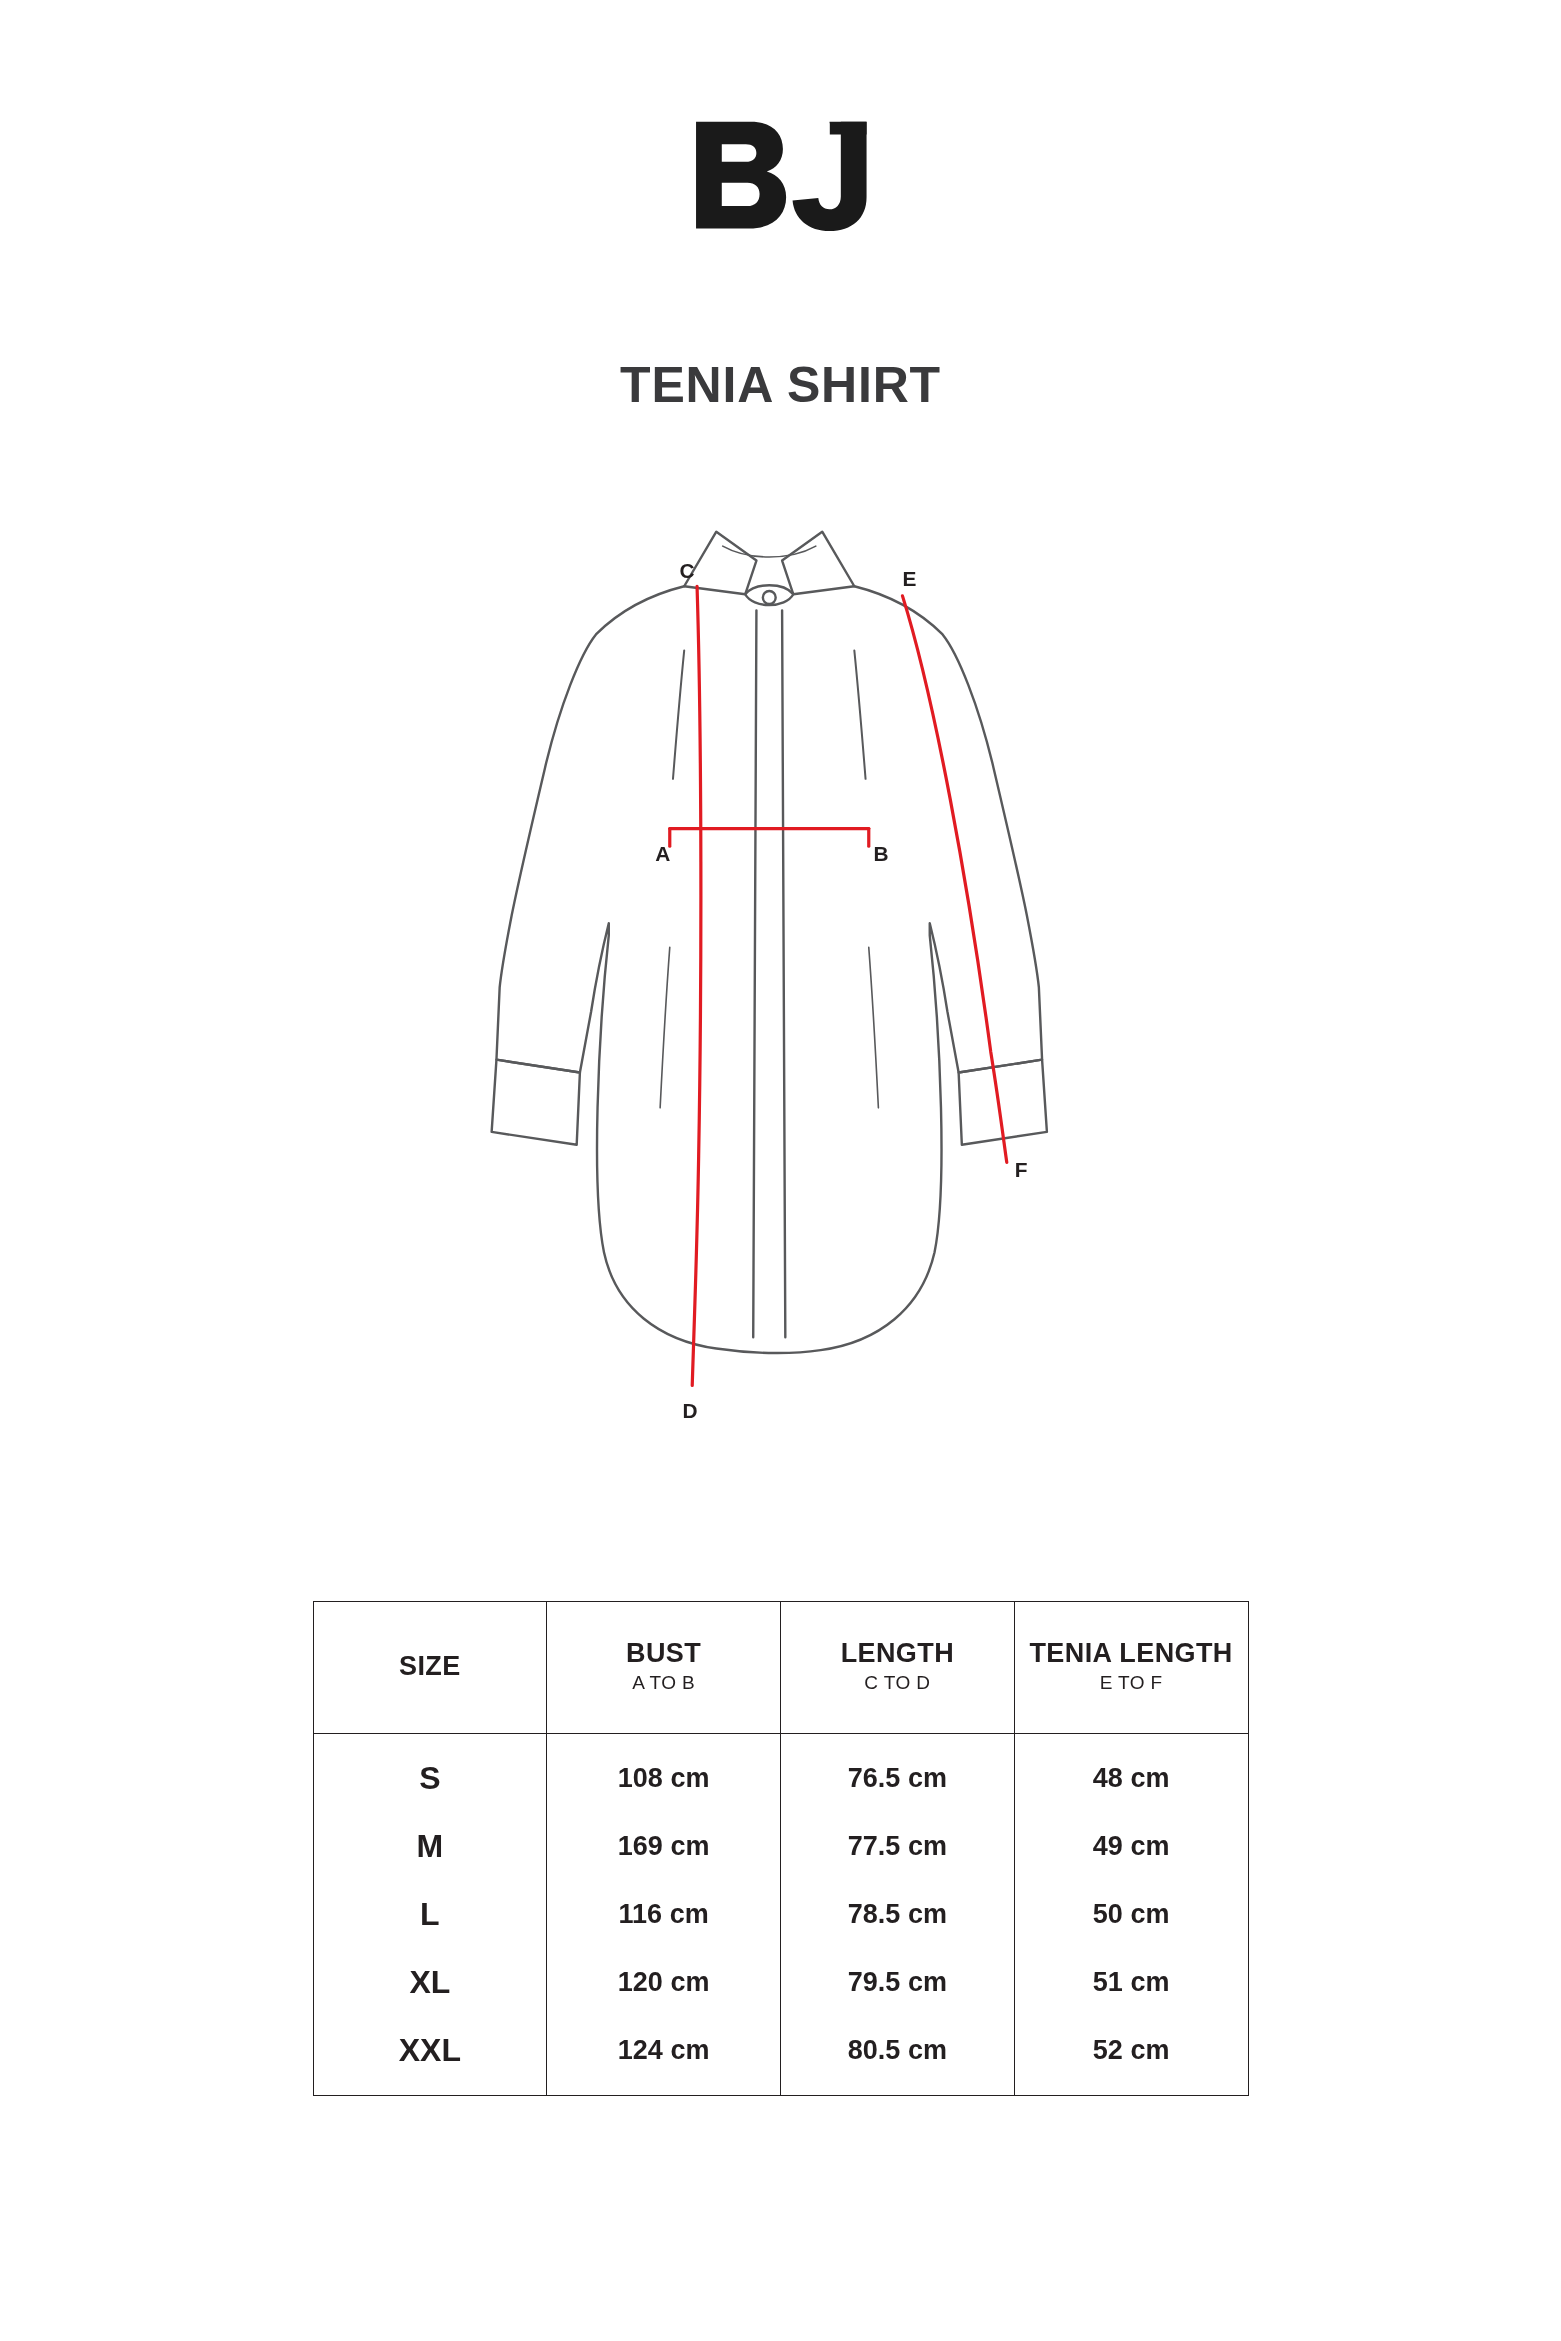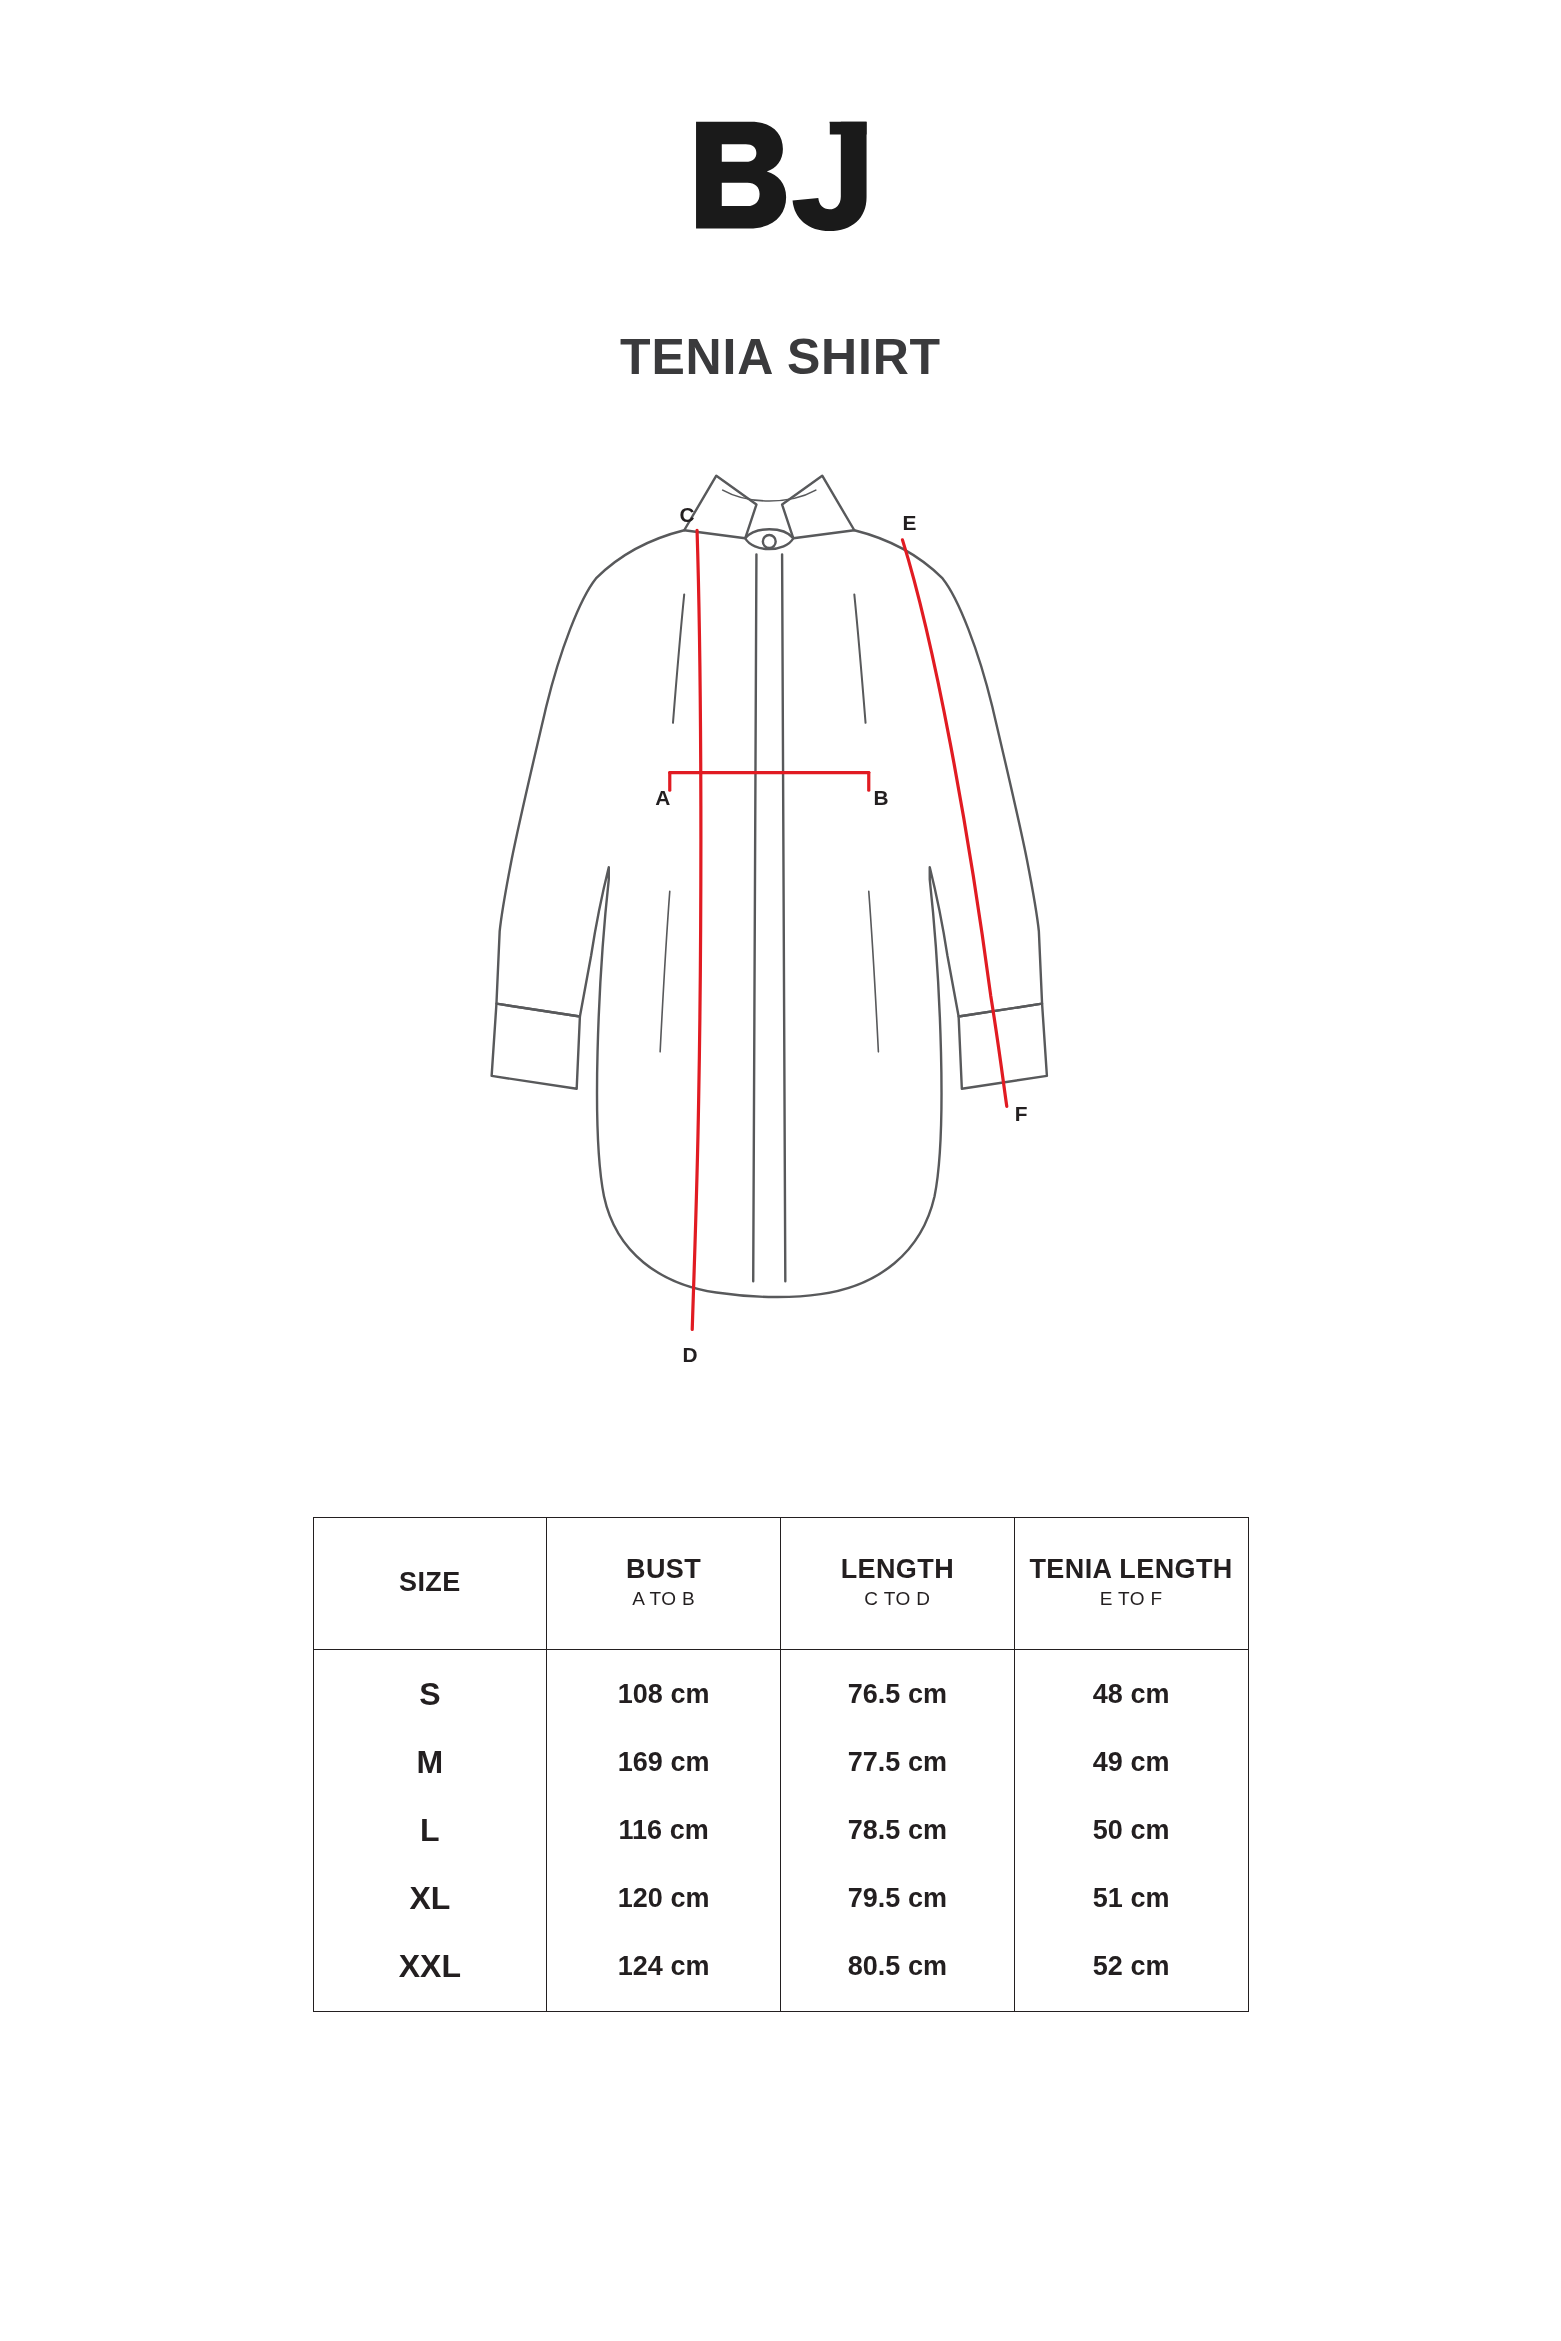--- a/index.html
+++ b/index.html
@@ -16,20 +16,21 @@
     overflow: hidden;
   }
   .page {
     width: 1561px;
     height: 2342px;
     position: relative;
     box-sizing: border-box;
     display: flex;
     flex-direction: column;
     align-items: center;
+    gap: 28px;
   }
 
   
   .logo-wrap {
     margin-top: 112px;
     width: 185px;
     height: 128px;
     display: flex;
     align-items: center;
     justify-content: center;

